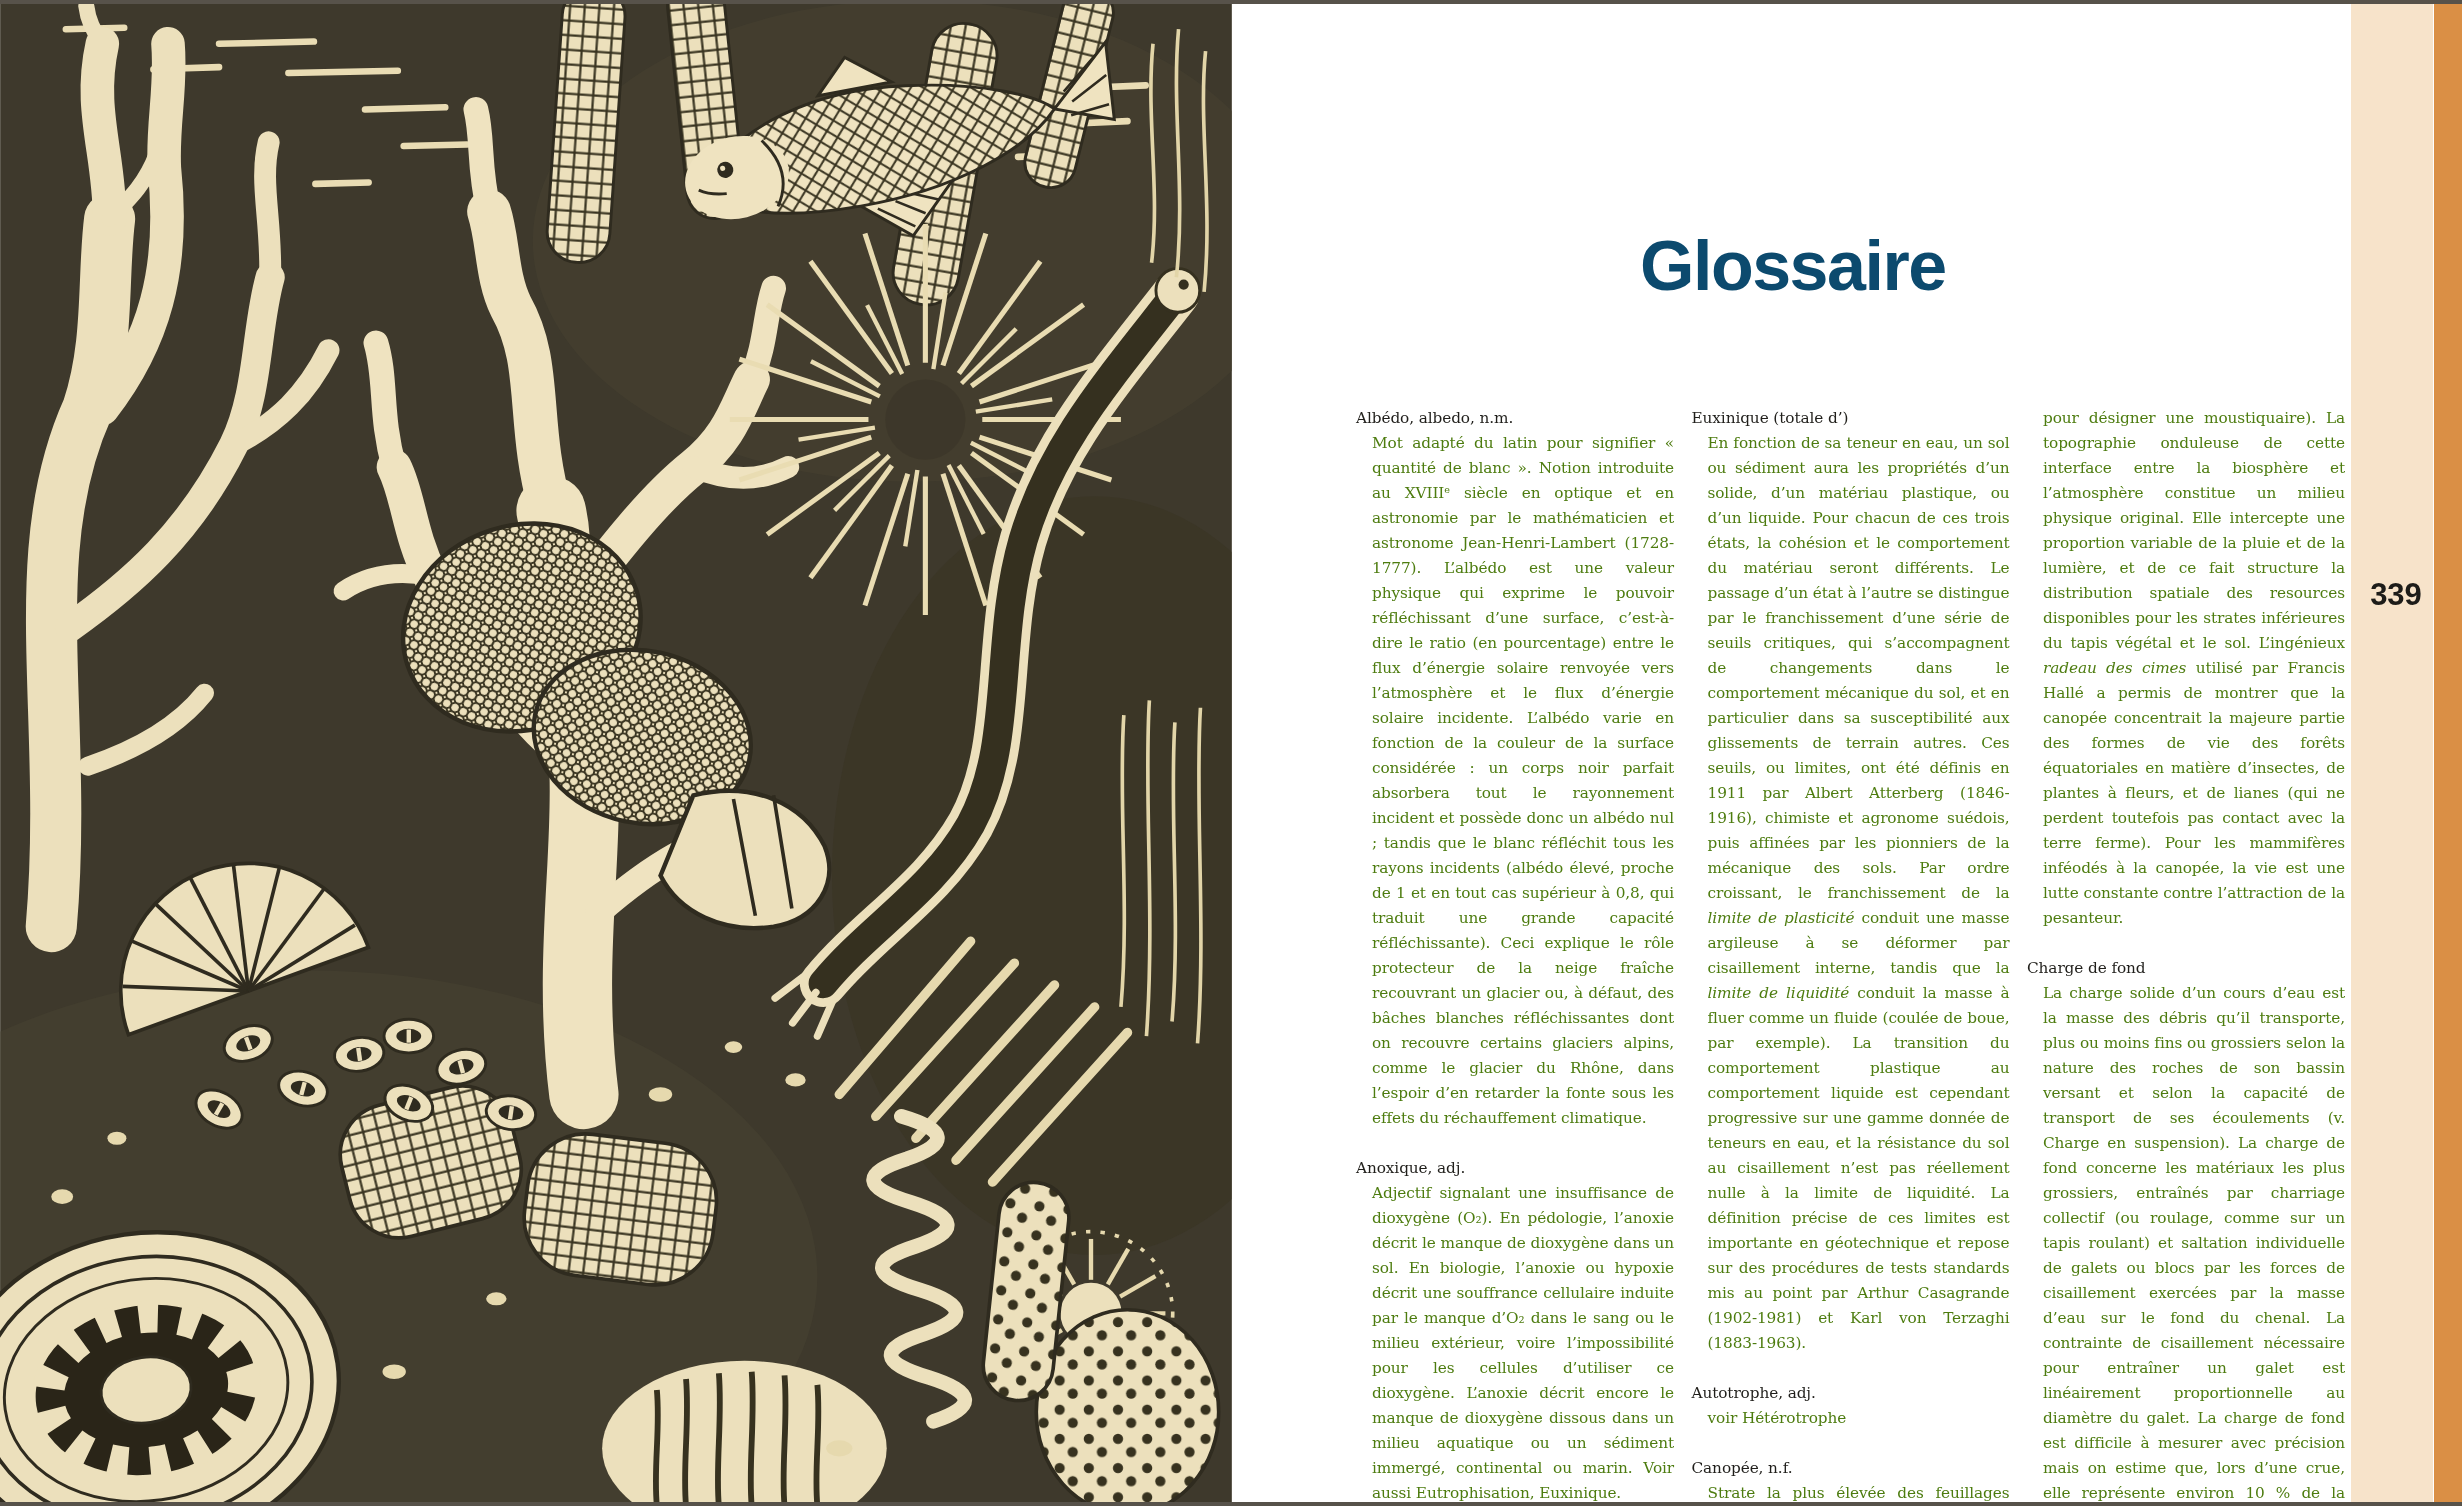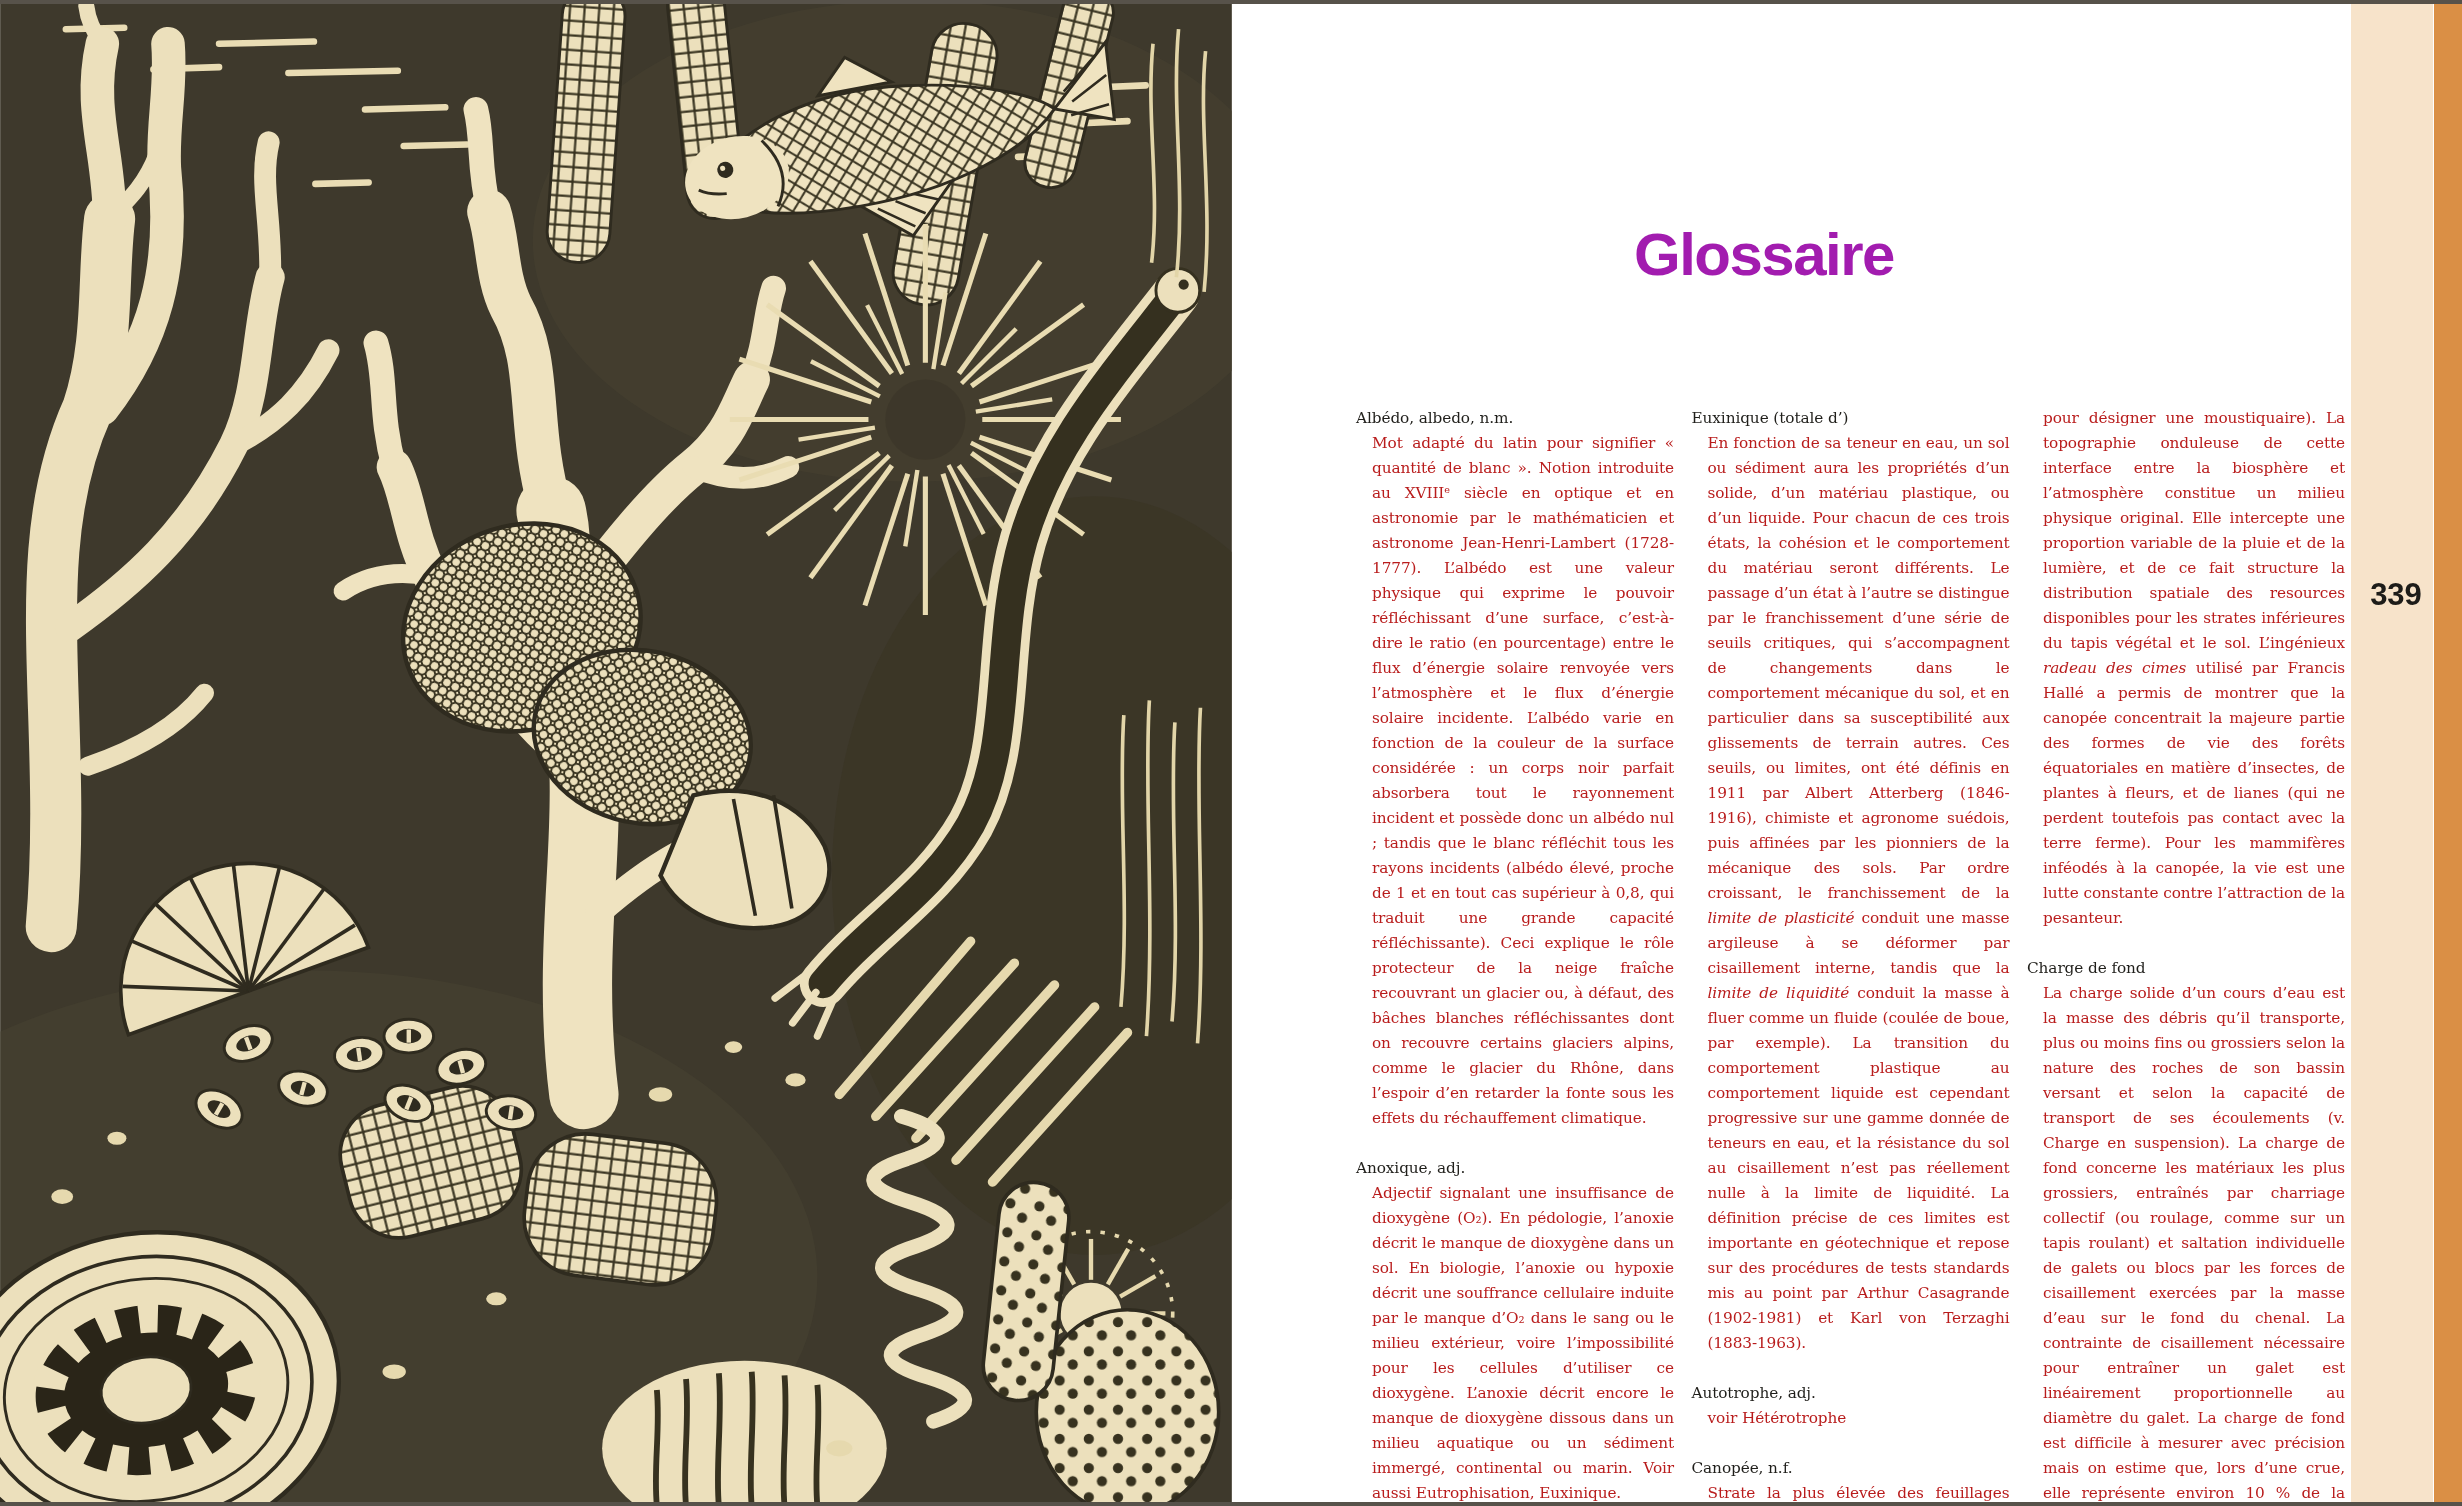--- a/index.html
+++ b/index.html
@@ -5,30 +5,30 @@
   html,body{margin:0;padding:0;}
   .stage{position:relative;width:2462px;height:1506px;background:#ffffff;overflow:hidden;
          font-family:"DejaVu Serif",serif;}
   .edge-top,.edge-bottom{position:absolute;left:0;width:2462px;height:3.6px;background:#57524a;z-index:9;}
   .edge-top{top:0;} .edge-bottom{bottom:0;}
   .illustration{position:absolute;left:0;top:0;width:1232px;height:1506px;}
   .band-light{position:absolute;left:2351px;top:0;width:82px;height:1506px;}
   .band-dark{position:absolute;left:2434px;top:0;width:28.5px;height:1506px;}
   .pageno{position:absolute;left:2351px;top:577px;width:90px;text-align:center;
           font-family:"Liberation Sans",sans-serif;font-weight:700;font-size:31px;color:#1d1c19;}
-  .title{position:absolute;left:1632px;top:223px;margin:2px;
-         font-family:"Liberation Sans",sans-serif;font-weight:700;font-size:60px;
-         line-height:1;letter-spacing:-1.5px;color:#a21caf;}
+  .title{position:absolute;left:1632px;top:223px;margin:8px;
+         font-family:"Liberation Sans",sans-serif;font-weight:700;font-size:70px;
+         line-height:1;letter-spacing:-1.5px;color:#0c4a6e;}
   .columns{position:absolute;left:1356px;top:406px;display:flex;gap:17.5px;}
   .col{width:318px;flex:0 0 318px;}
   .entry{margin-top:25px;}
   .entry:first-child{margin-top:0;}
   .head{font-size:15.3px;line-height:25px;letter-spacing:-0.1px;color:#201f1b;}
   .bodytext{padding-left:16px;font-size:15.3px;line-height:25px;letter-spacing:-0.1px;
-            color:#b91c1c;text-align:justify;}
+            color:#4d7c0f;text-align:justify;}
   .i{font-style:italic;}
   .u{text-decoration-color:#e59a4f;text-decoration-thickness:2.6px;
      text-underline-offset:2.9px;text-decoration-skip-ink:none;}
 </style>
 </head>
 <body>
 
 <div class="stage">
   <div class="edge-top"></div>
 

